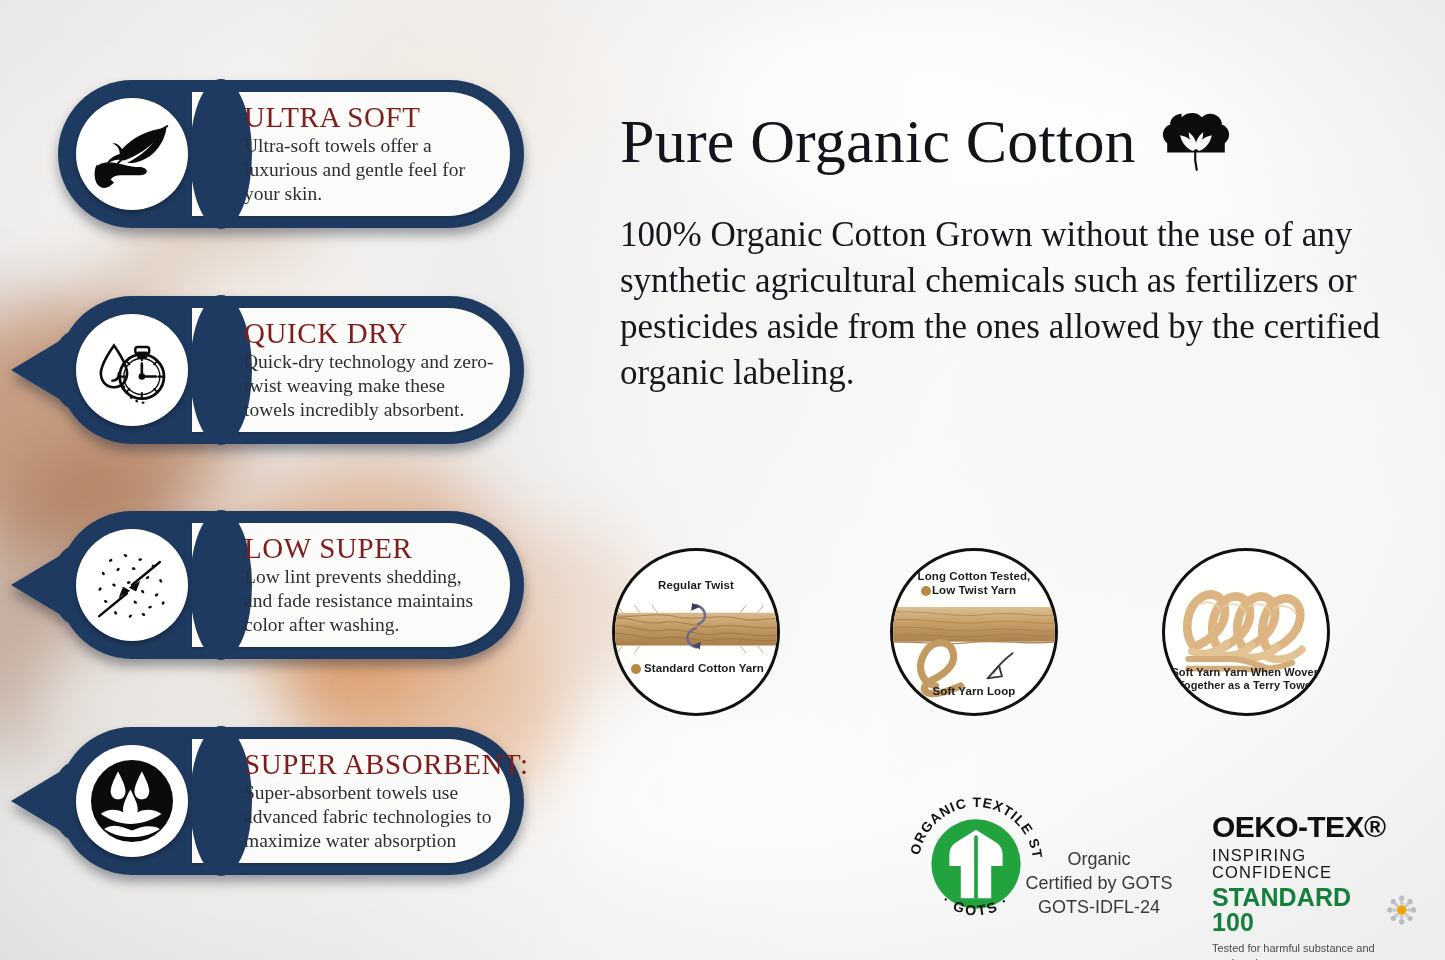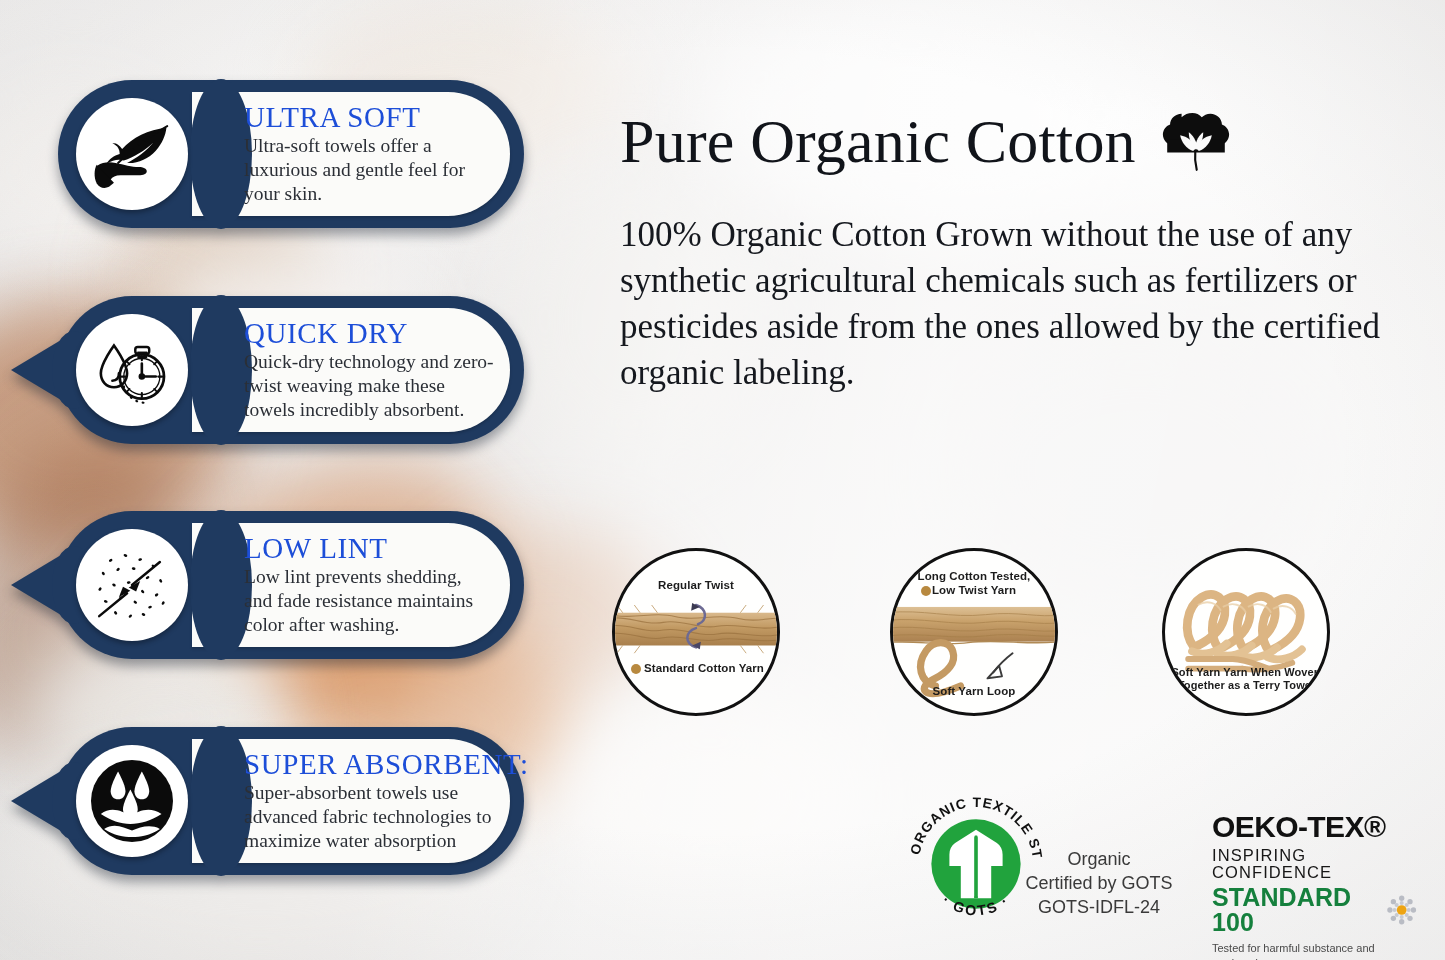--- a/index.html
+++ b/index.html
@@ -121,21 +121,21 @@
     border-radius:50%;
     z-index:1;
   }
   .panel > *{ position:relative; z-index:3; }
 
   .card-title{
     font-family:"Liberation Serif", serif;
     font-size:29px;
     line-height:1.04;
     letter-spacing:.6px;
-    color:#1d4ed8;
+    color:#7f1d1d;
     font-weight:400;
     white-space:nowrap;
   }
   .card-desc{
     font-family:"Liberation Serif", serif;
     font-size:19.5px;
     line-height:1.23;
     color:#2b2f36;
     margin-top:2px;
   }
@@ -368,21 +368,21 @@
             <ellipse cx="64" cy="86" rx="2.3" ry="1.6" transform="rotate(25 64 86)"></ellipse>
             <ellipse cx="88" cy="72" rx="2.3" ry="1.6" transform="rotate(-60 88 72)"></ellipse>
           </g>
           <path d="M84 22 L50 50" stroke="#0b0b0b" stroke-width="3" stroke-linecap="round"></path>
           <path d="M46 53 L60 45 L55 58 Z" fill="#0b0b0b"></path>
           <path d="M10 88 L44 60" stroke="#0b0b0b" stroke-width="3" stroke-linecap="round"></path>
           <path d="M48 57 L34 65 L39 52 Z" fill="#0b0b0b"></path>
         </svg>
       </div>
       <div class="panel">
-        <div class="card-title">LOW LINT</div>
+        <div class="card-title">LOW SUPER</div>
         <div class="card-desc">Low lint prevents shedding, and fade resistance maintains color after washing.</div>
       </div>
     </div>
   </div>
 
   <div class="card card-4 pointed">
     <div class="card-body">
       <div class="icon-circle">
         <svg viewBox="0 0 100 100" aria-hidden="true">
           <circle cx="50" cy="50" r="50" fill="#0b0b0b"></circle>

